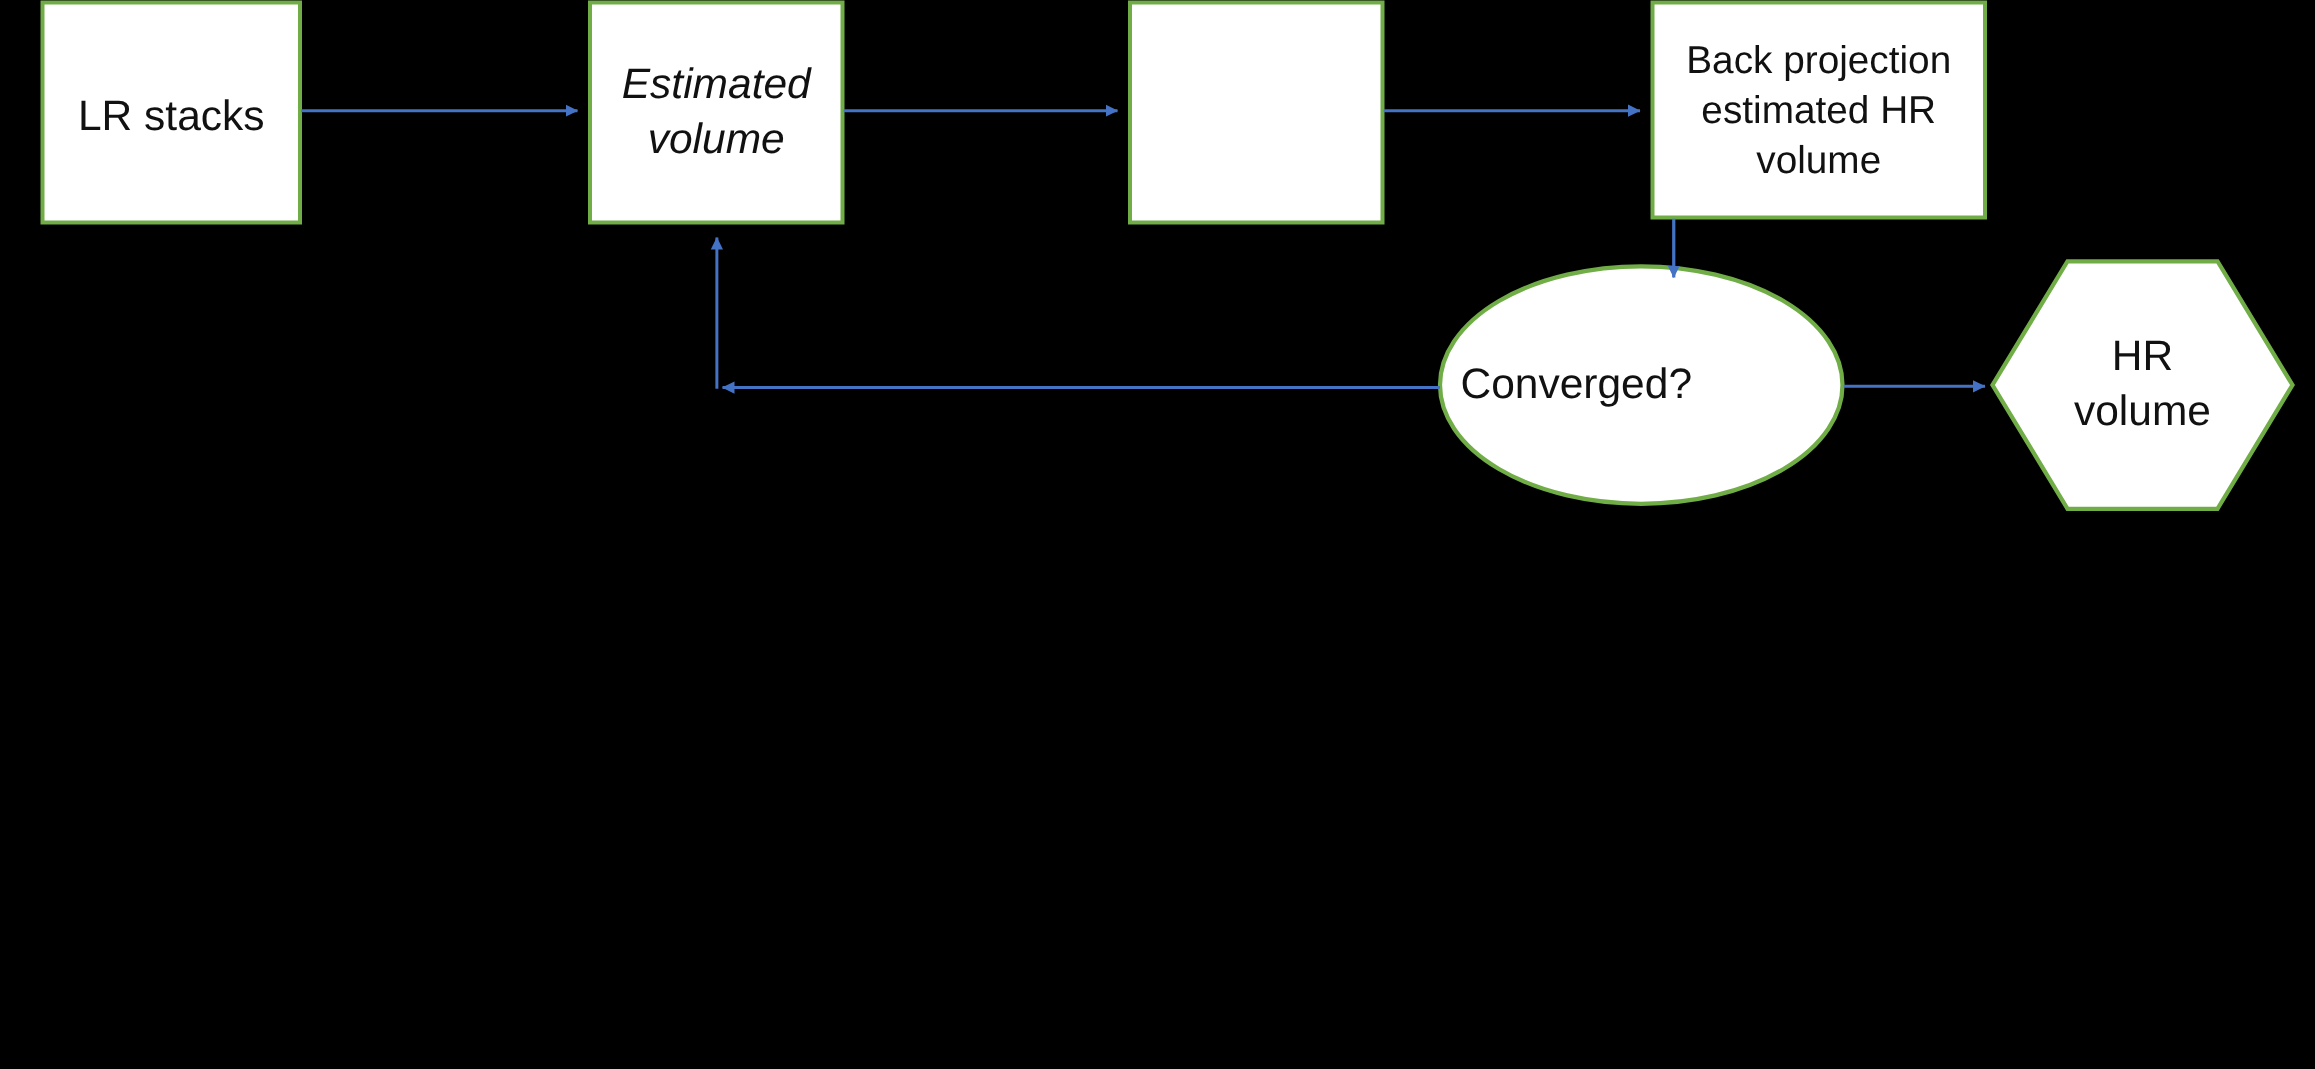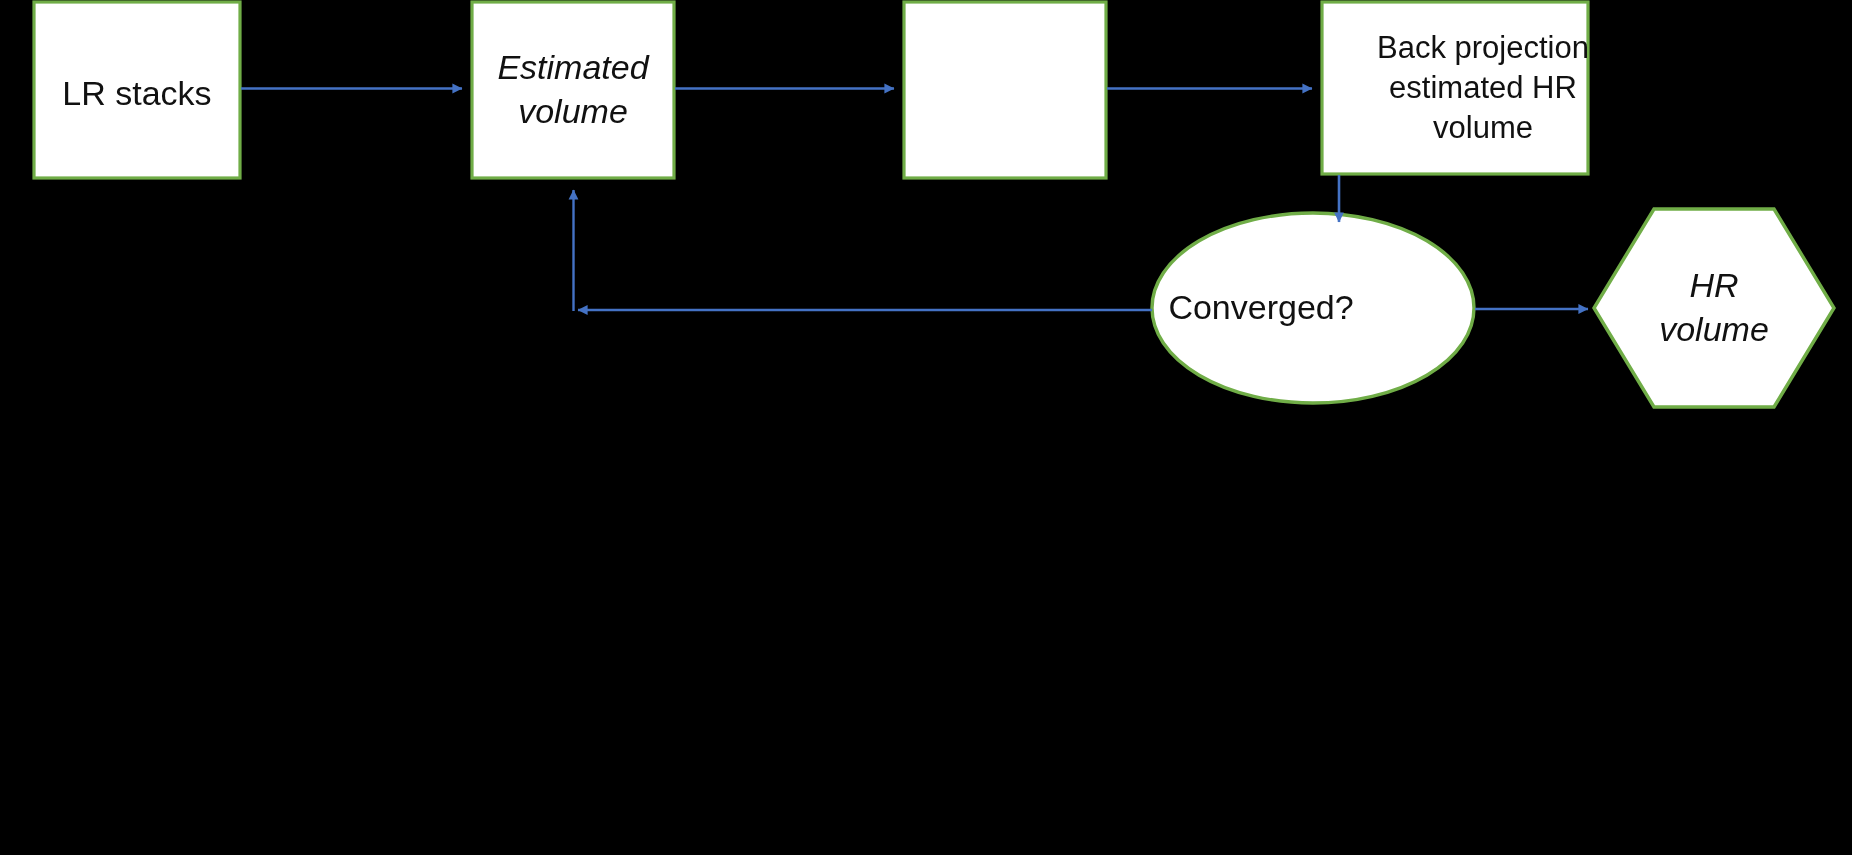--- a/index.html
+++ b/index.html
@@ -87,27 +87,27 @@
 
     <line x1="573.5" y1="311" x2="573.5" y2="190" stroke="#4472C4" stroke-width="2.4" marker-end="url(#arrowUp)"></line>
   </svg>
 
   <div class="node-label" style="left:34px; top:2px; width:206px; height:184px;">LR stacks</div>
 
   <div class="node-label" style="left:472px; top:2px; width:202px; height:176px;font-style:italic;">Estimated
 volume</div>
 
 
-  <div class="node-label" style="left:1322px; top:2px; width:266px; height:172px; font-size:31px;padding-left:28px;">Back projection
+  <div class="node-label" style="left:1322px; top:2px; width:266px; height:172px; font-size:31px;">Back projection
 estimated HR
 volume</div>
 
   <div class="node-label" style="left:1100px; top:213px; width:322px; height:190px;">Converged?</div>
 
-  <div class="node-label" style="left:1594px; top:209px; width:240px; height:198px;font-style:italic;">HR
+  <div class="node-label" style="left:1594px; top:209px; width:240px; height:198px;">HR
 volume</div>
 
   <div class="hit" style="left:34px; top:2px; width:206px; height:176px;"></div>
   <div class="hit" style="left:472px; top:2px; width:202px; height:176px;"></div>
   <div class="hit" style="left:904px; top:2px; width:202px; height:176px;"></div>
   <div class="hit" style="left:1322px; top:2px; width:266px; height:172px;"></div>
   <div class="hit" style="left:1152px; top:213px; width:322px; height:190px;"></div>
   <div class="hit" style="left:1594px; top:209px; width:240px; height:198px;"></div>
 
 </div>

